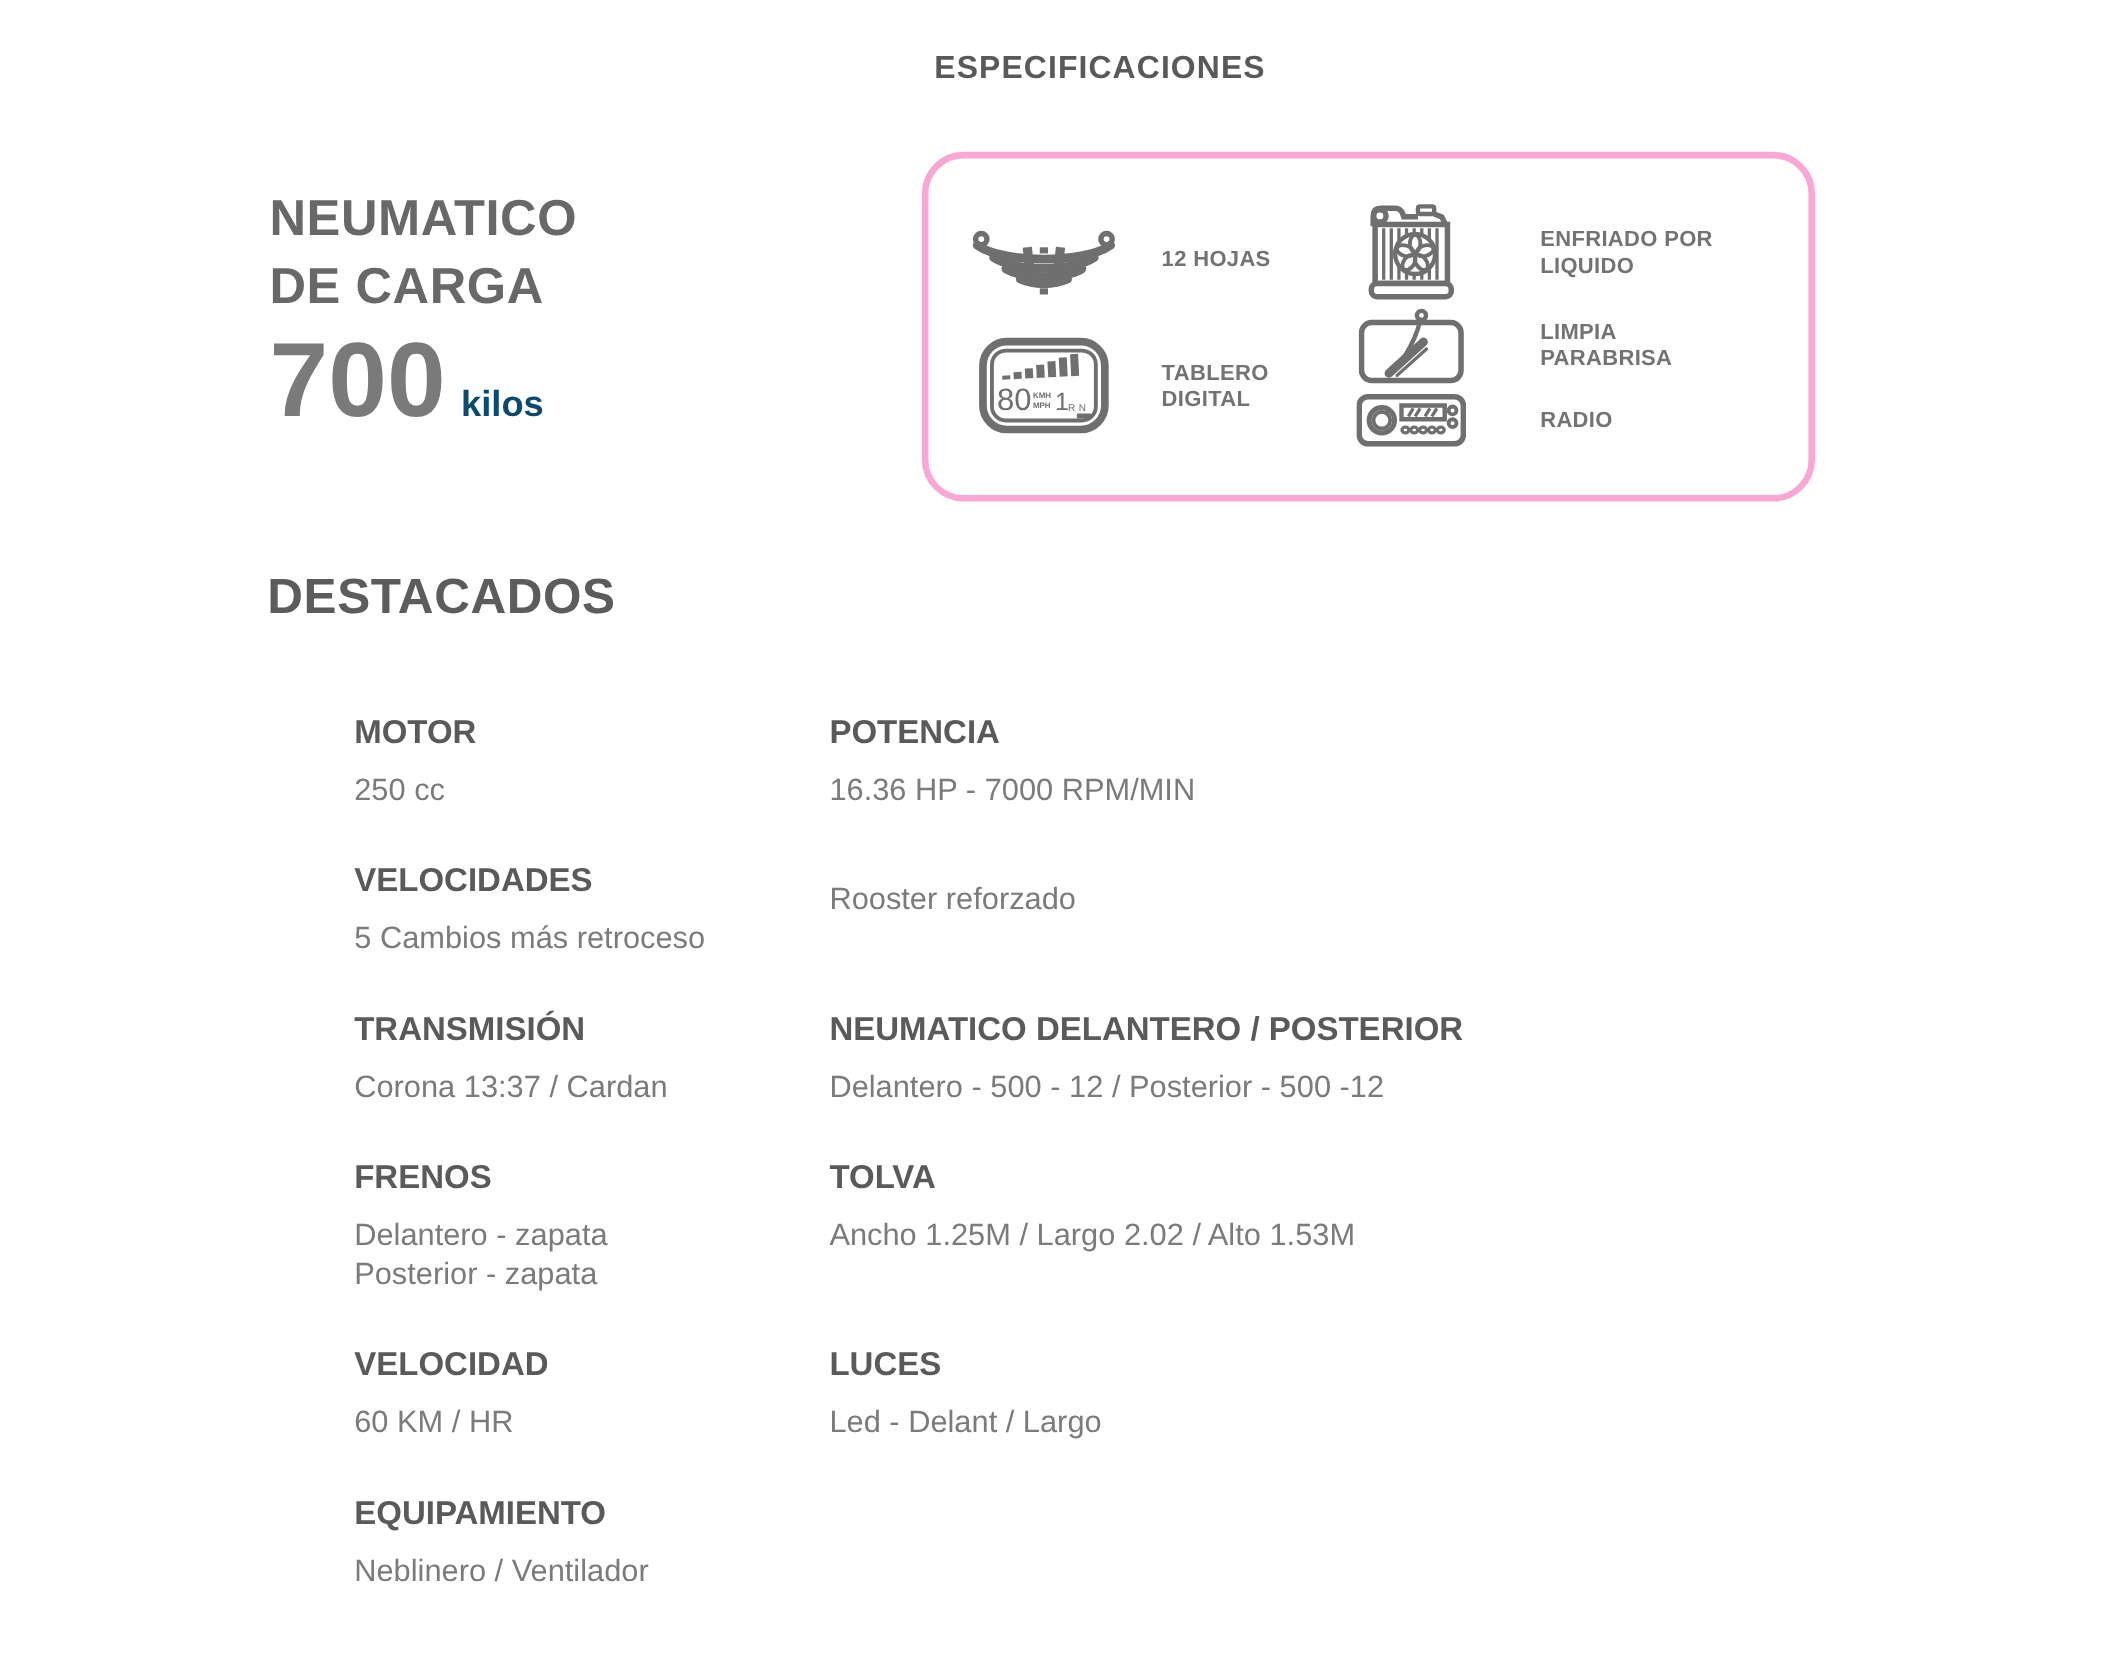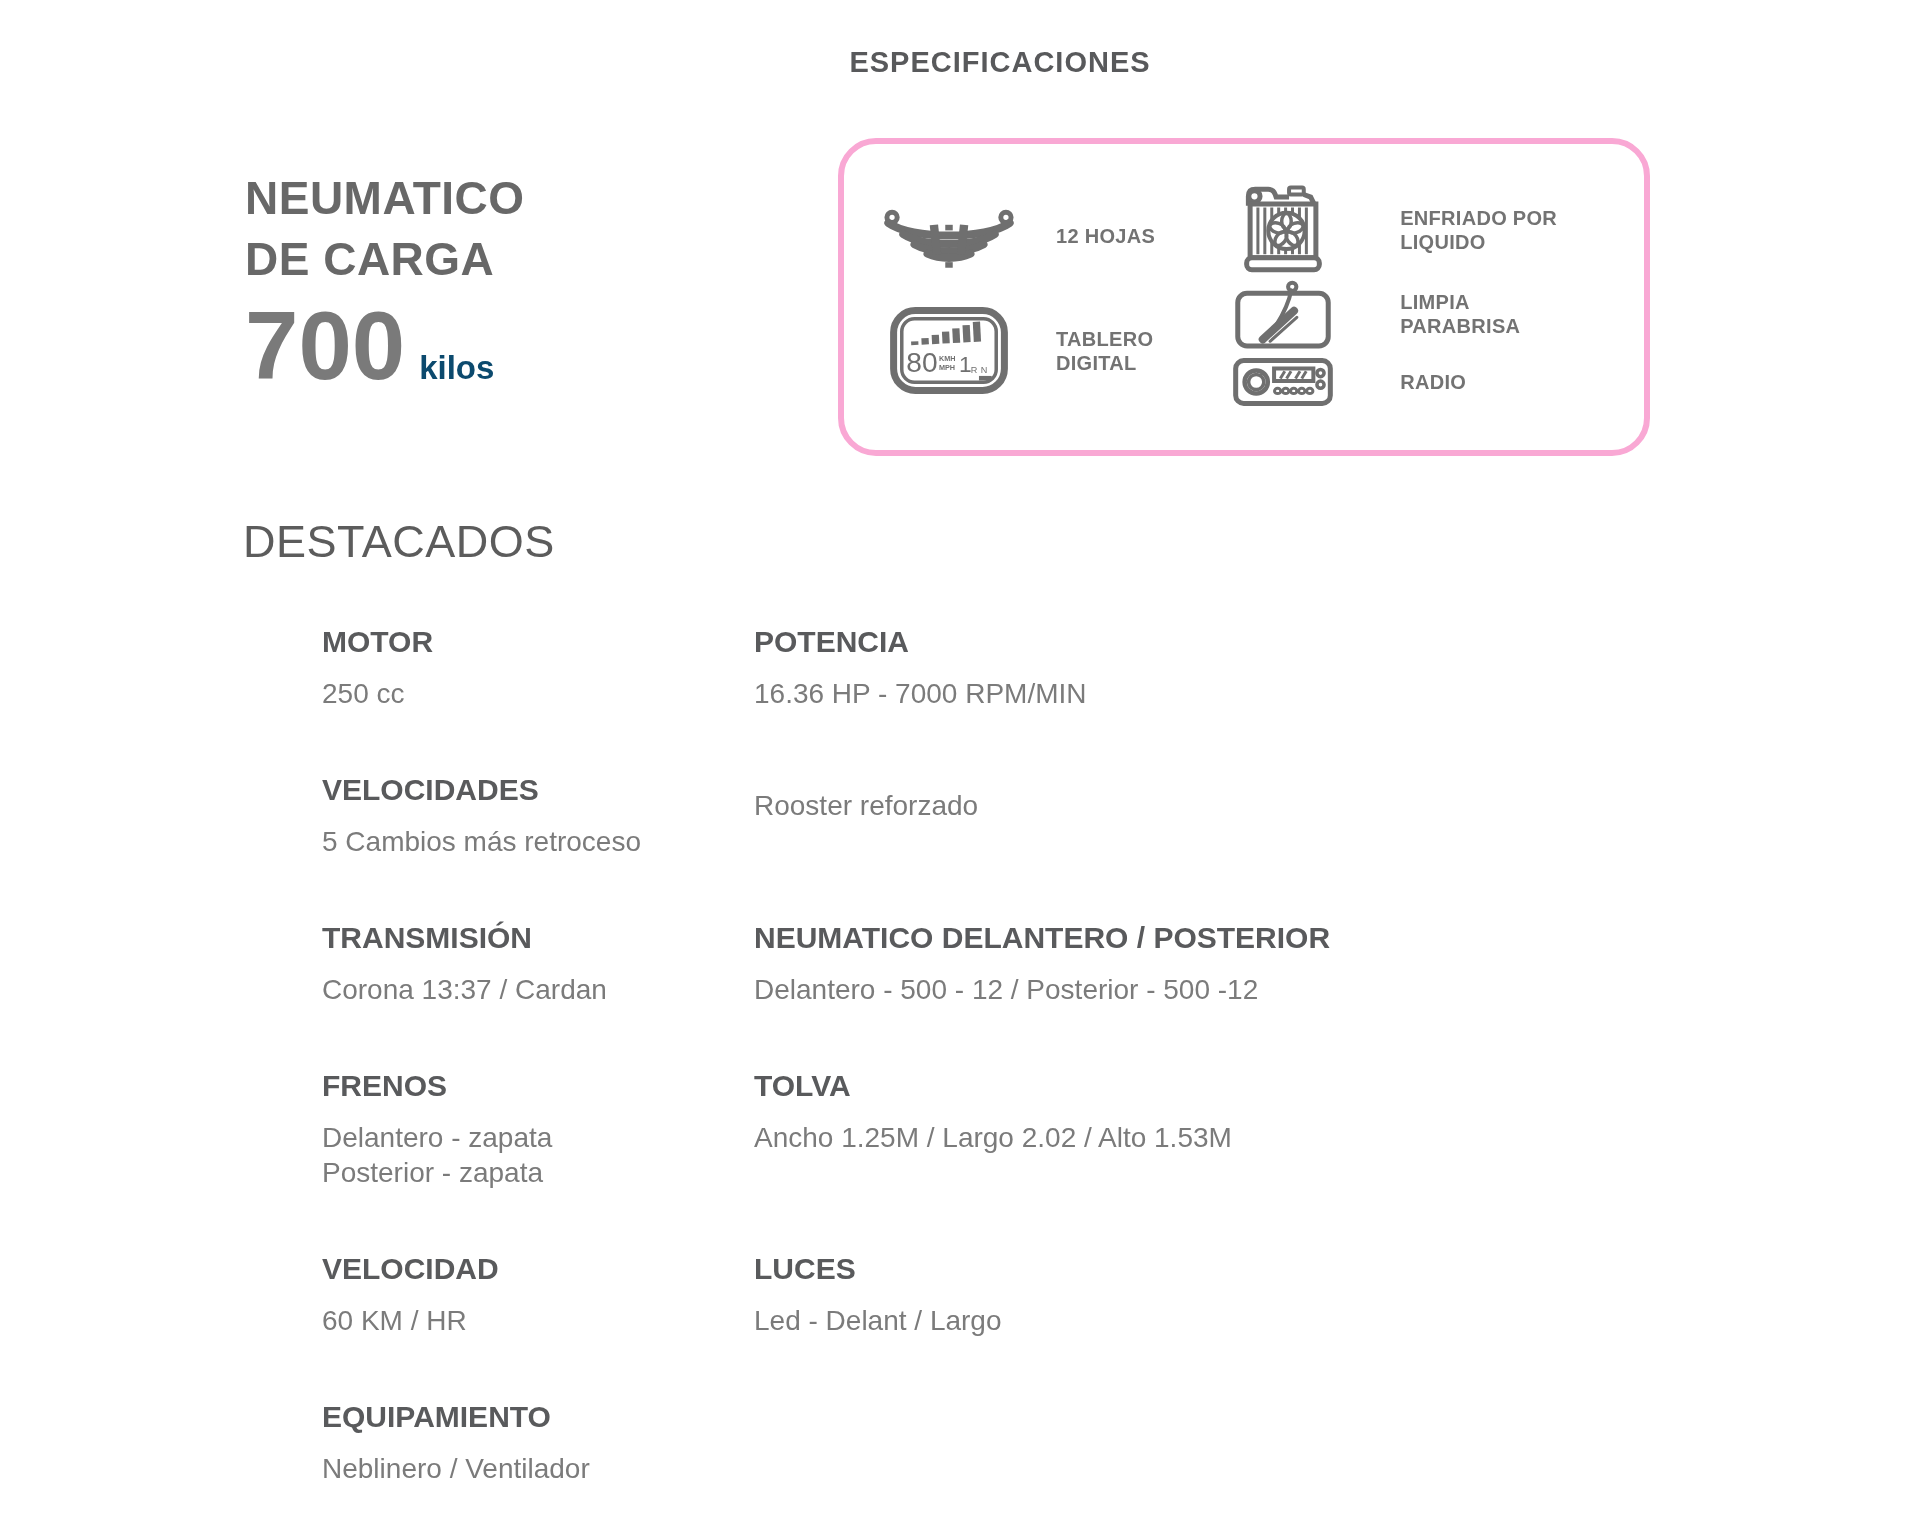--- a/index.html
+++ b/index.html
@@ -43,27 +43,27 @@
     color:#737373; letter-spacing:0.3px; max-width:165px;
   }
   .feature-col.right .feature-label { margin-left:61px; }
   svg.icon { display:block; }
   svg.icon * { vector-effect:non-scaling-stroke; }
   svg.icon text { font-family:"Liberation Sans", sans-serif; fill:#6f6f6f; }
 
   
   .section-title {
     position:absolute; left:243px; top:516px;
-    font-size:45px; font-weight:400; color:#5c5c5c; letter-spacing:0.5px;
+    font-size:45px; font-weight:700; color:#5c5c5c; letter-spacing:0.5px;
   }
 
   
   .specs-grid {
-    position:absolute; left:322px; top:624px; width:1280px;
-    display:grid; grid-template-columns:432px 1fr; row-gap:61px;
+    position:absolute; left:322px; top:648px; width:1280px;
+    display:grid; grid-template-columns:432px 1fr; row-gap:48px;
     align-items:start;
   }
   .spec-label {
     font-size:30px; line-height:36px; font-weight:700; color:#595a5c;
   }
   .spec-value {
     margin-top:16px; font-size:28px; line-height:35px; color:#7b7b7b;
   }
   .spec-value.extra { margin-top:0; }
 </style>

